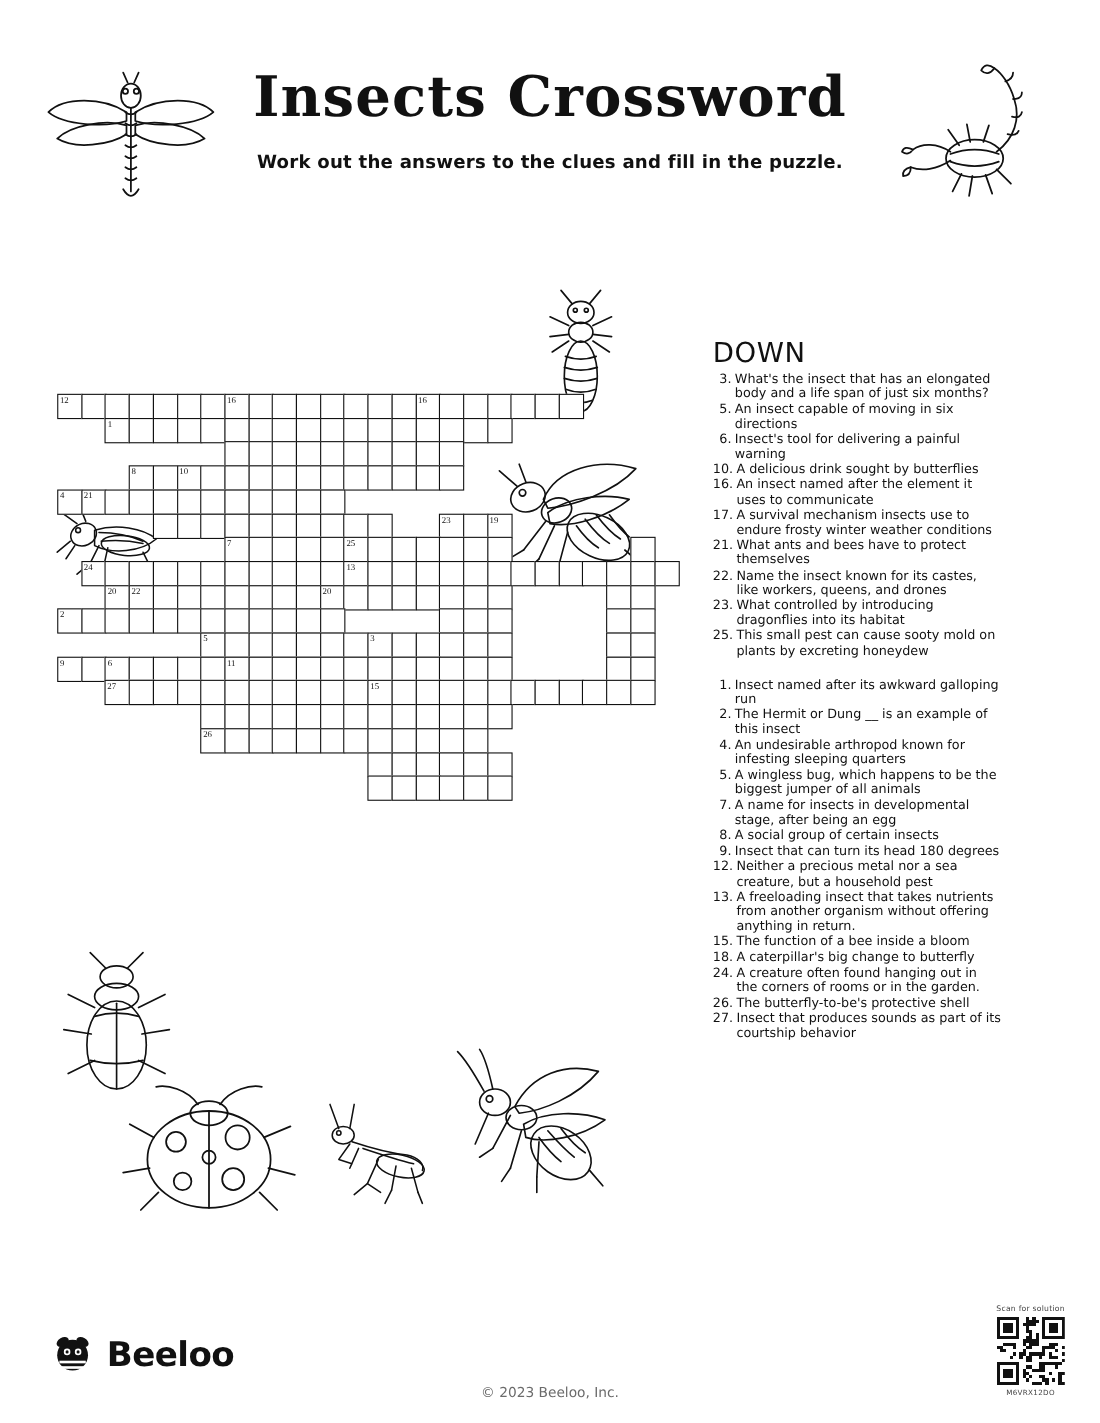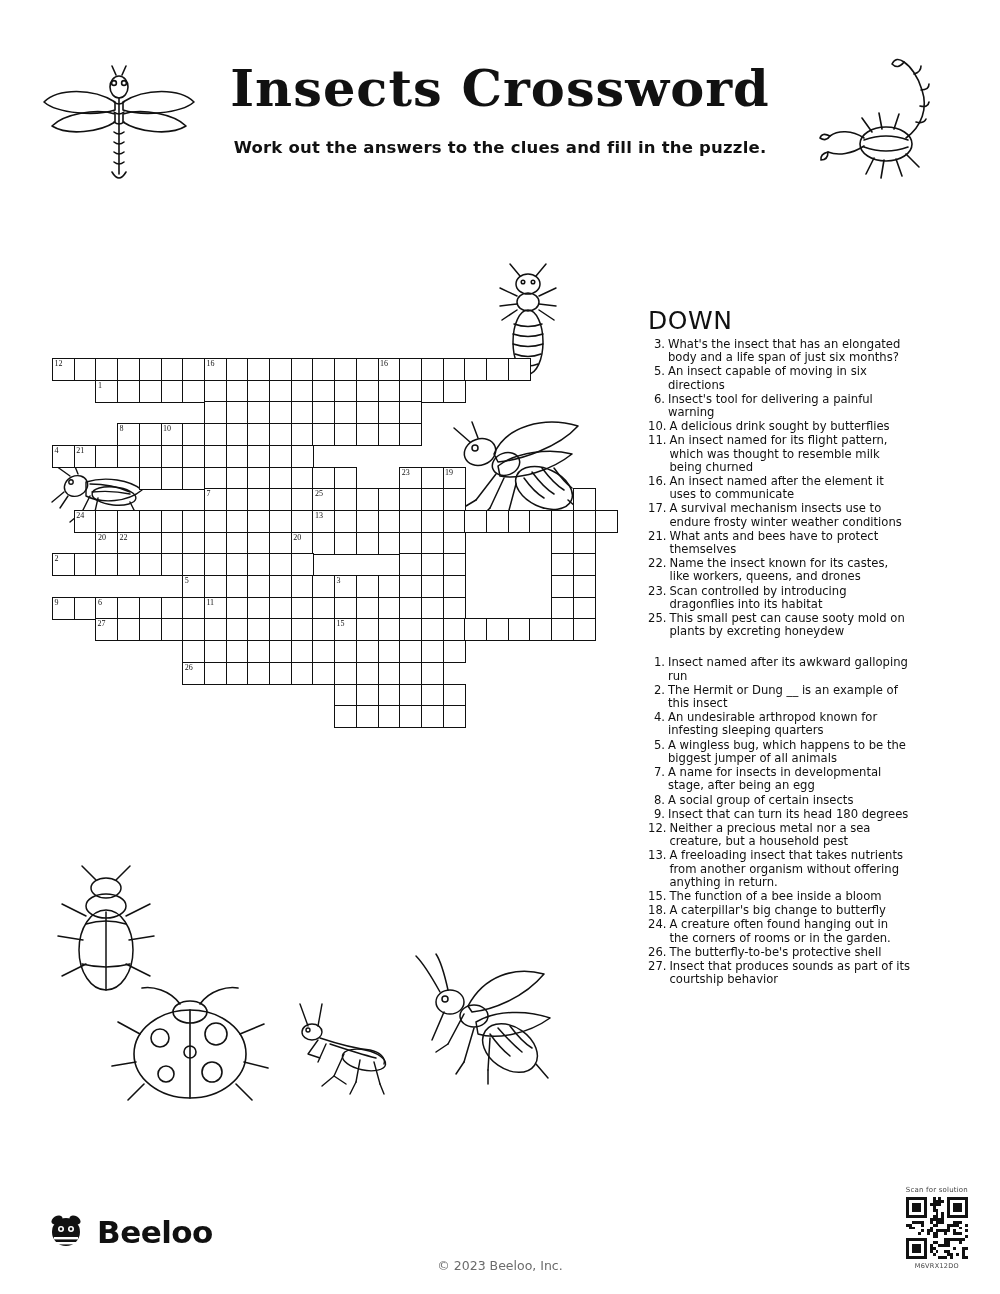--- a/index.html
+++ b/index.html
@@ -566,42 +566,38 @@
         </li>
         <li class="clue">
           <span class="num">6.</span>
           <span class="txt">Insect's tool for delivering a painful warning</span>
         </li>
         <li class="clue">
           <span class="num">10.</span>
           <span class="txt">A delicious drink sought by butterflies</span>
         </li>
         <li class="clue">
-          <span class="num">11.</span>
-          <span class="txt">An insect named for its flight pattern, which was thought to resemble milk being churned</span>
-        </li>
-        <li class="clue">
           <span class="num">16.</span>
           <span class="txt">An insect named after the element it uses to communicate</span>
         </li>
         <li class="clue">
           <span class="num">17.</span>
           <span class="txt">A survival mechanism insects use to endure frosty winter weather conditions</span>
         </li>
         <li class="clue">
           <span class="num">21.</span>
           <span class="txt">What ants and bees have to protect themselves</span>
         </li>
         <li class="clue">
           <span class="num">22.</span>
           <span class="txt">Name the insect known for its castes, like workers, queens, and drones</span>
         </li>
         <li class="clue">
           <span class="num">23.</span>
-          <span class="txt">Scan controlled by introducing dragonflies into its habitat</span>
+          <span class="txt">What controlled by introducing dragonflies into its habitat</span>
         </li>
         <li class="clue">
           <span class="num">25.</span>
           <span class="txt">This small pest can cause sooty mold on plants by excreting honeydew</span>
         </li>
       </ul>
 
     <div class="across-block">
       <ul class="clue-list" id="across-list">
           <li class="clue">

